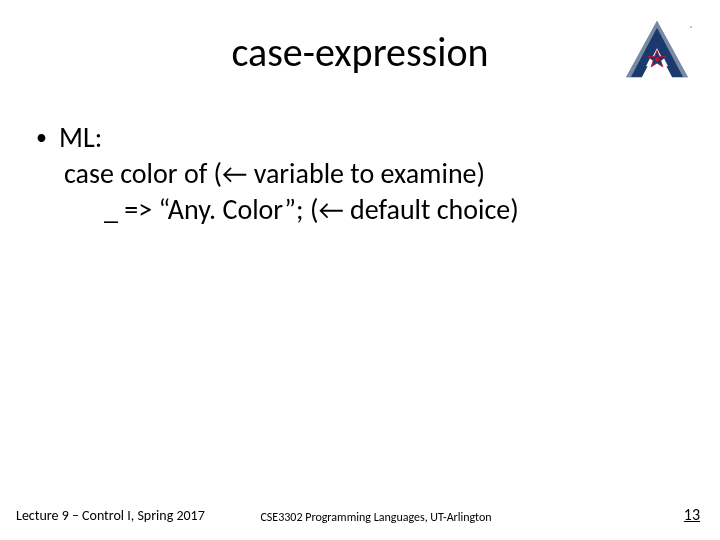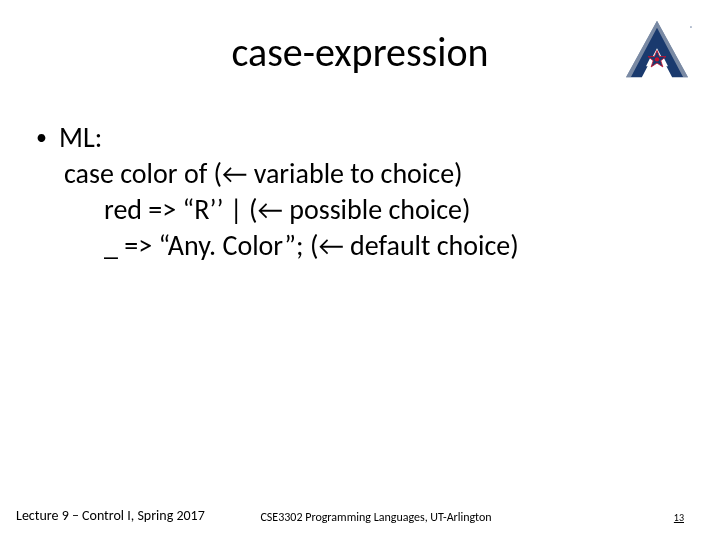--- a/index.html
+++ b/index.html
@@ -64,23 +64,23 @@
   .footer-center {
     position: absolute;
     left: 16px;
     width: 100%;
     bottom: 16px;
     text-align: center;
     font-size: 12px;
   }
   .footer-right {
     position: absolute;
-    right: 36px;
+    right: 20px;
     bottom: 16px;
-    font-size: 10px;
+    font-size: 16px;
     text-decoration: underline;
   }
 </style>
 </head>
 <body>
 
 <div class="slide">
 
   <div class="title">case-expression</div>
 
@@ -96,22 +96,21 @@
       </g>
       <text x="98" y="18" font-size="8" fill="#1a3a6e">™</text>
     </svg>
   </div>
 
   <div class="content">
     <div class="bullet">
       <span class="dot">•</span>
       <span>ML:</span>
     </div>
-    <div class="indent1">case color of  (← variable to choice)</div>
-    <div class="indent2">red =&gt; “R’’ |      (← possible choice)</div>
+    <div class="indent1">case color of  (← variable to examine)</div>
     <div class="indent2">_  =&gt; “Any. Color”; (← default choice)</div>
   </div>
 
   <div class="footer-left">Lecture 9 – Control I, Spring 2017</div>
   <div class="footer-center">CSE3302 Programming Languages, UT-Arlington</div>
   <div class="footer-right">13</div>
 
 </div>
 
 </body></html>

